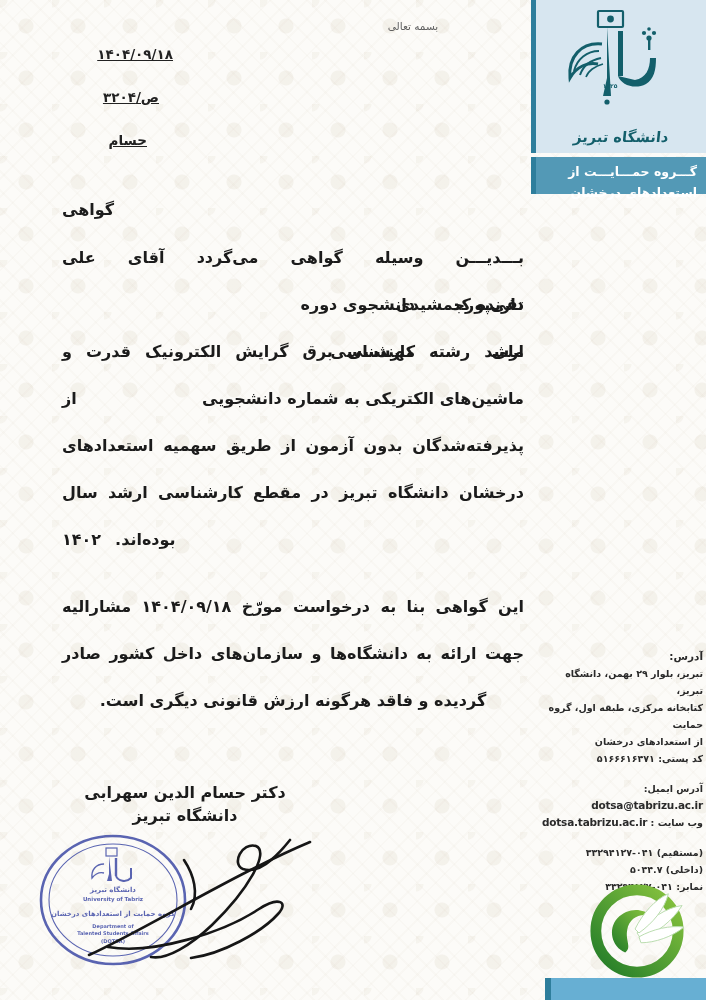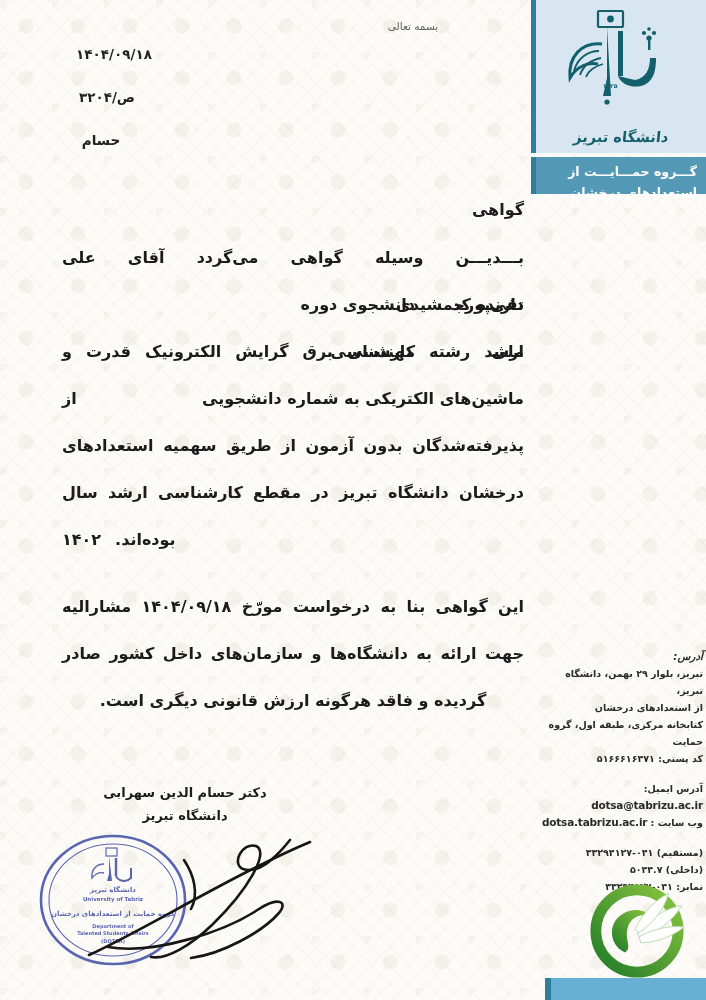--- a/index.html
+++ b/index.html
@@ -10,51 +10,51 @@
          radial-gradient(circle at 26px 26px, rgba(205,192,168,.16) 0 7px, transparent 8px),
          radial-gradient(circle at 0 0, rgba(205,192,168,.13) 0 7px, transparent 8px),
          repeating-linear-gradient(45deg, rgba(210,200,180,.07) 0 2px, transparent 2px 13px),
          repeating-linear-gradient(-45deg, rgba(210,200,180,.07) 0 2px, transparent 2px 13px);
        background-size:52px 52px,52px 52px,auto,auto;
        color:#1c1c1c;}
   .abs{position:absolute;}
   .fa{direction:rtl;}
   .bismillah{top:20px;left:368px;width:90px;font-size:10.5px;color:#5f5f5f;text-align:center;}
   .meta{top:33px;left:55px;width:118px;font-weight:bold;font-size:13.5px;color:#222;}
-  .meta div{height:43px;line-height:43px;text-align:center;}
+  .meta div{height:43px;line-height:43px;text-align:right;text-decoration:underline;}
   .meta .m2{padding-right:14px;}
   .meta .m3{padding-right:26px;}
   
   .headbox{top:0;left:531px;width:175px;}
   .edge{border-left:5px solid #2e7e9c;}
   .lightbox{height:153px;background:#d7e6f0;position:relative;text-align:center;}
   .bandgap{height:4px;}
   .band{height:37px;background:#5399b6;color:#fff;font-weight:bold;font-size:12.5px;
         text-align:right;padding:4px 9px 0 0;line-height:21px;box-sizing:border-box;}
   .uniname{position:absolute;bottom:8px;width:100%;text-align:center;font-weight:bold;
            font-size:14.5px;color:#135f6b;transform:skewX(-6deg);letter-spacing:-.5px;}
   
-  .title{top:200px;left:62px;width:462px;text-align:right;font-weight:bold;font-size:16px;}
+  .title{top:200px;left:62px;width:462px;text-align:left;font-weight:bold;font-size:16px;}
   .bodytxt{top:234px;left:62px;width:462px;font-weight:bold;font-size:16px;color:#1b1b1b;}
   .bl{height:47px;line-height:47px;direction:rtl;}
   .just{text-align:justify;text-align-last:justify;}
   .flexline{display:flex;justify-content:space-between;direction:rtl;}
   .gap-left{padding-left:150px;box-sizing:border-box;}
   .leftline{display:flex;direction:ltr;gap:14px;justify-content:flex-start;}
   .p2{margin-top:20px;}
   .alignleft{text-align:center;}
   
   .sidebar{top:648px;left:536px;width:167px;direction:rtl;text-align:right;
            font-size:9.5px;font-weight:bold;color:#2a2a2a;line-height:17px;}
-  .sidebar .lbl{font-size:10.5px;font-style:italic;}
+  .sidebar .lbl{font-size:10.5px;}
   .sidebar .blk{margin-bottom:13px;}
   .latin{font-size:10.5px;letter-spacing:-.2px;}
   
   .sig{top:781px;left:35px;width:300px;text-align:center;font-weight:bold;
-       font-size:13px;line-height:23px;direction:rtl;z-index:1;}
+       font-size:16px;line-height:23px;direction:rtl;z-index:1;}
   .stamp{top:826px;left:28px;z-index:2;}
   .handsig{top:812px;left:72px;z-index:3;}
   .greenlogo{top:882px;left:588px;}
   .footbar{top:978px;left:545px;width:161px;height:22px;background:#67afd3;
            border-left:6px solid #2e7e9c;}
 </style>
 </head>
 <body>
 
 <div class="abs bismillah fa">بسمه تعالی</div>
@@ -119,22 +119,22 @@
     <div class="bl just">این گواهی بنا به درخواست مورّخ ۱۴۰۴/۰۹/۱۸ مشارالیه</div>
     <div class="bl just">جهت ارائه به دانشگاه‌ها و سازمان‌های داخل کشور صادر</div>
     <div class="bl alignleft">گردیده و فاقد هرگونه ارزش قانونی دیگری است.</div>
   </div>
 </div>
 
 <div class="abs sidebar">
   <div class="blk">
     <div class="lbl">آدرس:</div>
     <div>تبریز، بلوار ۲۹ بهمن، دانشگاه تبریز،</div>
+    <div>کتابخانه مرکزی، طبقه اول، گروه حمایت</div>
     <div>از استعدادهای درخشان</div>
-    <div>کتابخانه مرکزی، طبقه اول، گروه حمایت</div>
     <div>کد پستی: ۵۱۶۶۶۱۶۴۷۱</div>
   </div>
   <div class="blk">
     <div><span>آدرس ایمیل:</span> <span class="latin">dotsa@tabrizu.ac.ir</span></div>
     <div><span>وب سایت :</span> <span class="latin">dotsa.tabrizu.ac.ir</span></div>
   </div>
   <div class="blk">
     <div>(مستقیم) ۰۴۱-۳۳۲۹۴۱۲۷</div>
     <div>(داخلی) ۵۰۴۴.۷</div>
     <div>نمابر: ۰۴۱-۳۳۲۹۴۱۲۷</div>

